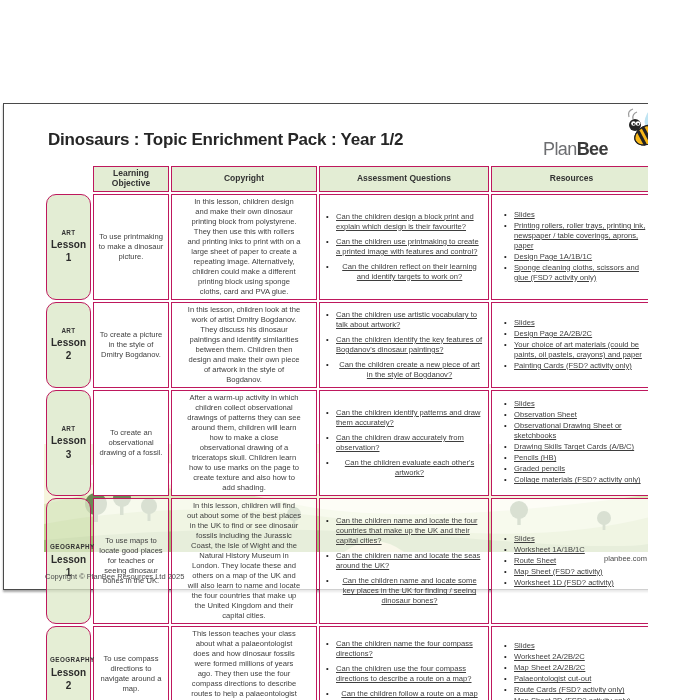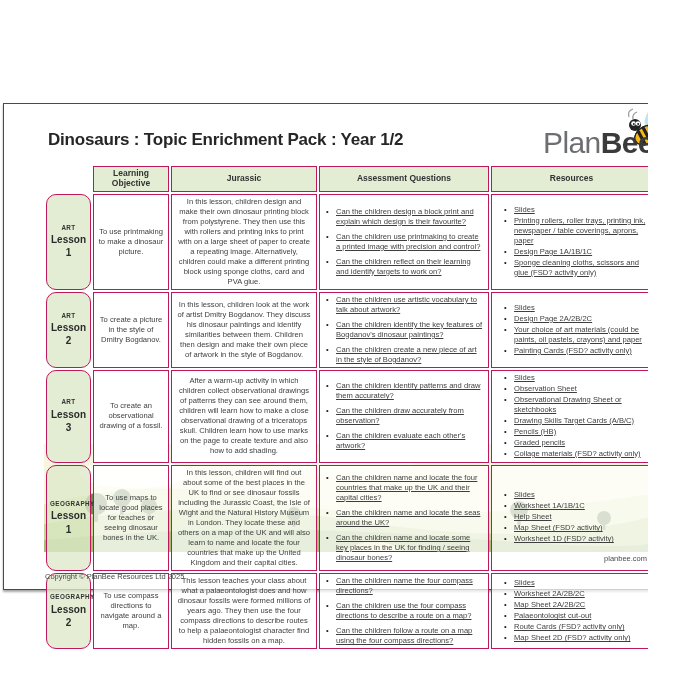--- a/index.html
+++ b/index.html
@@ -3,43 +3,43 @@
 <meta charset="utf-8">
 <style>
   html,body{margin:0;padding:0;background:#ffffff;width:700px;height:700px;
     font-family:"Liberation Sans",sans-serif;-webkit-font-smoothing:antialiased;}
   .canvas{position:relative;width:648px;height:700px;background:#fff;overflow:hidden;}
   .page{position:absolute;left:3px;top:103px;width:689px;height:487px;background:#fff;
     border:1.5px solid #4a4a4a;box-shadow:0 2px 2px rgba(0,0,0,0.35);box-sizing:border-box;}
   .page-title{position:absolute;left:44px;top:26px;font-size:17px;font-weight:700;color:#262626;letter-spacing:-0.2px;}
   
   .logo{position:absolute;right:28px;top:6px;width:120px;height:52px;}
-  .logo-text{position:absolute;left:0;bottom:2px;font-size:30px;letter-spacing:-0.6px;}
+  .logo-text{position:absolute;left:0;bottom:2px;font-size:18px;letter-spacing:-0.6px;}
   .logo-plan{color:#6d6e71;font-weight:400;}
   .logo-bee{color:#3a3a3a;font-weight:700;}
   .bee-svg{position:absolute;right:-6px;top:-3px;}
   
   .landscape{position:absolute;left:40px;top:330px;width:610px;height:118px;z-index:0;opacity:0.9;}
   
   table.plan{position:absolute;left:40px;top:60px;width:610px;border-collapse:separate;border-spacing:2px;
     table-layout:fixed;z-index:1;}
   td,th{border:1px solid #be185d;box-sizing:border-box;vertical-align:middle;padding:2px 3px;}
   th{background:#e3edd4;font-size:8.5px;font-weight:700;color:#333;height:23px;line-height:1.15;}
   th.blank{border:none;background:transparent;}
   td{background:#ffffff;font-size:7.6px;color:#3e3e3e;line-height:1.32;}
   td.lesson-cell{background:#e3edd4;text-align:center;border-radius:10px;}
   td .subject{font-size:6.3px;font-weight:700;letter-spacing:0.4px;color:#333;}
   td .lesson{font-size:10px;font-weight:700;color:#2b2b2b;margin-top:1px;}
   td.objective-cell,td.overview-cell{text-align:center;}
-  td.overview-cell{padding:2px 5px;}
+  td.overview-cell{padding:2px 15px;}
   ul.q-list,ul.r-list{margin:0;padding:0 2px 0 10px;list-style:none;}
   ul.q-list li,ul.r-list li{position:relative;padding-left:3px;text-decoration:underline;}
   ul.q-list li::before,ul.r-list li::before{content:"•";position:absolute;left:-7px;top:0;font-size:7.6px;color:#222;}
   ul.q-list li{margin-bottom:5px;}
-  ul.q-list li:last-child{margin-bottom:0;}
+  ul.q-list li:last-child{margin-bottom:0;text-align:center;}
   ul.r-list li{margin-bottom:1px;}
   ul.r-list{padding-left:16px;}
   
   tr.translucent td{background:rgba(255,255,255,0.74);}
   tr.translucent td.lesson-cell{background:rgba(222,233,201,0.78);}
   
   tbody tr:nth-child(1) td{height:72px;}
   tbody tr:nth-child(2) td{height:74px;}
   tbody tr:nth-child(3) td{height:78px;}
   tbody tr:nth-child(4) td{height:65px;}
@@ -108,41 +108,41 @@
         <col style="width:45px">
           <col style="width:76px">
           <col style="width:146px">
           <col style="width:170px">
           <col style="width:161px">
       </colgroup>
       <thead>
         <tr>
           <th class="blank"></th>
           <th>Learning Objective</th>
-          <th>Jurassic</th>
+          <th>Copyright</th>
           <th>Assessment Questions</th>
           <th>Resources</th>
         </tr>
       </thead>
       <tbody id="table-body">
           <tr>
     <td class="lesson-cell">
       <div class="subject">ART</div>
       <div class="lesson">Lesson 1</div>
     </td>
     <td class="objective-cell">
       <div>To use printmaking to make a dinosaur picture.</div>
     </td>
     <td class="overview-cell">
       <div>In this lesson, children design and make their own dinosaur printing block from polystyrene. They then use this with rollers and printing inks to print with on a large sheet of paper to create a repeating image. Alternatively, children could make a different printing block using sponge cloths, card and PVA glue.</div>
     </td>
     <td class="questions-cell">
       <ul class="q-list">
                 <li>Can the children design a block print and explain which design is their favourite?</li>
-                <li>Can the children use printmaking to create a printed image with precision and control?</li>
+                <li>Can the children use printmaking to create a printed image with features and control?</li>
                 <li>Can the children reflect on their learning and identify targets to work on?</li>
               </ul>
     </td>
     <td class="resources-cell">
       <ul class="r-list">
                 <li>Slides</li>
                 <li>Printing rollers, roller trays, printing ink, newspaper / table coverings, aprons, paper</li>
                 <li>Design Page 1A/1B/1C</li>
                 <li>Sponge cleaning cloths, scissors and glue (FSD? activity only)</li>
               </ul>
@@ -220,21 +220,21 @@
       <ul class="q-list">
                 <li>Can the children name and locate the four countries that make up the UK and their capital cities?</li>
                 <li>Can the children name and locate the seas around the UK?</li>
                 <li>Can the children name and locate some key places in the UK for finding / seeing dinosaur bones?</li>
               </ul>
     </td>
     <td class="resources-cell">
       <ul class="r-list">
                 <li>Slides</li>
                 <li>Worksheet 1A/1B/1C</li>
-                <li>Help Sheet</li>
+                <li>Route Sheet</li>
                 <li>Map Sheet (FSD? activity)</li>
                 <li>Worksheet 1D (FSD? activity)</li>
               </ul>
     </td>
   </tr>
           <tr class="translucent">
     <td class="lesson-cell">
       <div class="subject">GEOGRAPHY</div>
       <div class="lesson">Lesson 2</div>
     </td>

